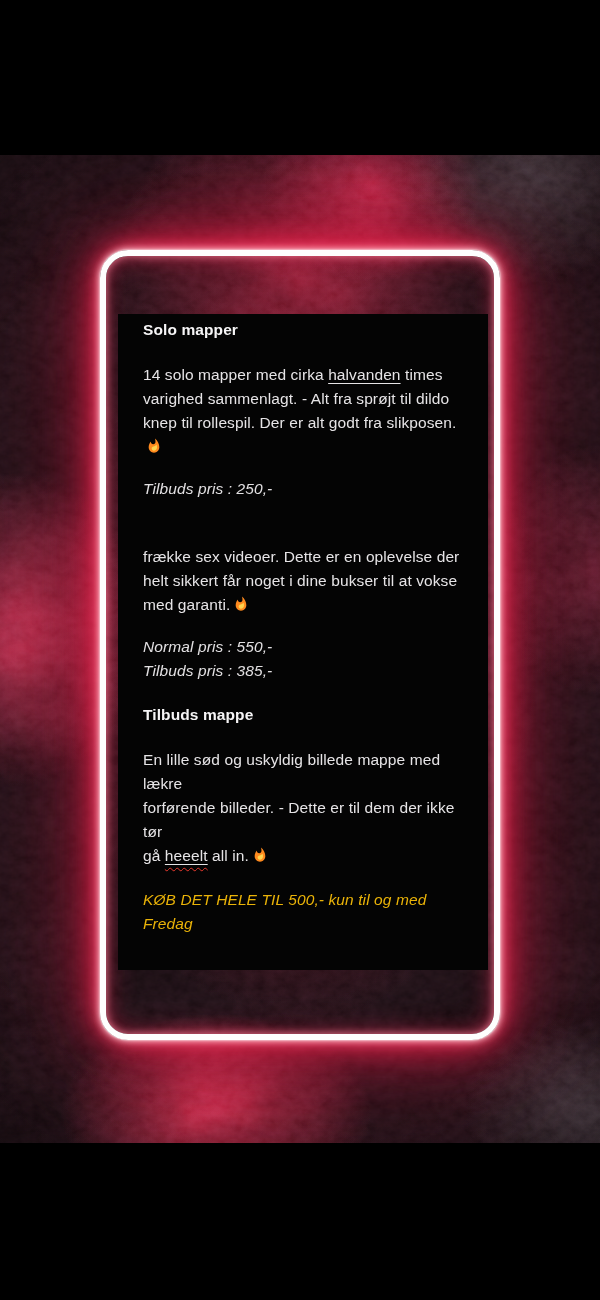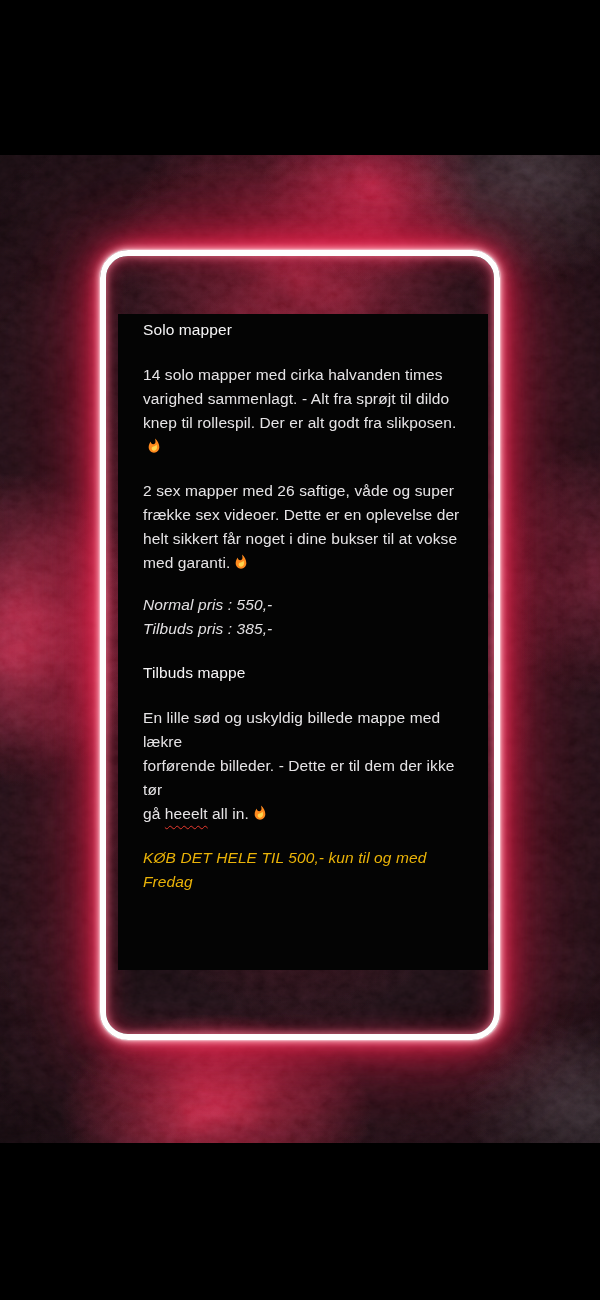--- a/index.html
+++ b/index.html
@@ -46,26 +46,26 @@
       inset 0 0 26px rgba(235,30,75,0.55);
   }
 
   
   .card{
     position:absolute;left:118px;top:159px;width:370px;height:656px;
     box-sizing:border-box;background:#040404;
     padding:4px 14px 0 25px;
     color:#e6e4e6;font-size:15.5px;line-height:24px;letter-spacing:.1px;
   }
-  .sec-heading{font-weight:normal;color:#f6f5f6;margin:0 0 21px;line-height:24px;}
+  .sec-heading{font-weight:bold;color:#f6f5f6;margin:0 0 21px;line-height:24px;}
   .sec-body{margin:0 0 18px;line-height:24px;}
   .sec-prices{margin:0 0 20px;}
   .price-line{font-style:italic;line-height:24px;color:#e2e0e2;}
   .footer-line{font-style:italic;line-height:24px;color:#eab308;}
-  .u{text-decoration-thickness:1px;text-underline-offset:3px;text-align:center;}
+  .u{text-decoration:underline;text-decoration-thickness:1px;text-underline-offset:3px;text-align:center;}
   .wavy{text-decoration:underline wavy #e8392e;text-decoration-thickness:1px;text-underline-offset:6px;}
   .flame{display:inline-block;width:16px;height:16px;vertical-align:-2px;margin-left:3px;}
 </style>
 </head>
 <body>
 
 <div class="letterbox top"></div>
 
 <div class="photo">
   <svg class="noise coarse" width="600" height="988">
@@ -93,24 +93,25 @@
 
   <div class="card">
     <div>
         <div>
           <div class="sec-heading">Solo mapper</div>
           <p class="sec-body"><span>14 solo mapper med cirka </span><span class="u">halvanden</span><span> times</span><br><span>varighed sammenlagt. - Alt fra sprøjt til dildo</span><br><span>knep til rollespil. Der er alt godt fra slikposen.</span><svg viewBox="0 0 24 24" class="flame">
               <path d="M13.5.67s.74 2.65.74 4.8c0 2.06-1.35 3.73-3.41 3.73-2.07 0-3.63-1.67-3.63-3.73l.03-.36C5.21 7.51 4 10.62 4 14c0 4.42 3.58 8 8 8s8-3.58 8-8C20 8.61 17.41 3.8 13.5.67z" fill="#ff8a1e"></path>
               <path d="M11.71 19c-1.78 0-3.22-1.4-3.22-3.14 0-1.62 1.05-2.76 2.81-3.12 1.77-.36 3.6-1.21 4.62-2.58.39 1.29.59 2.65.59 4.04 0 2.65-2.15 4.8-4.8 4.8z" fill="#ffd54f"></path>
             </svg></p>
           <div class="sec-prices">
+            <div class="price-line">Tilbuds pris : 250,-</div>
           </div>
         </div>
         <div>
-          <p class="sec-body"><span>2 sex mapper med 26 saftige, våde og super</span><br><span>frække sex videoer. Dette er en oplevelse der</span><br><span>helt sikkert får noget i dine bukser til at vokse</span><br><span>med garanti.</span><svg viewBox="0 0 24 24" class="flame">
+          <p class="sec-body"><br><span>frække sex videoer. Dette er en oplevelse der</span><br><span>helt sikkert får noget i dine bukser til at vokse</span><br><span>med garanti.</span><svg viewBox="0 0 24 24" class="flame">
               <path d="M13.5.67s.74 2.65.74 4.8c0 2.06-1.35 3.73-3.41 3.73-2.07 0-3.63-1.67-3.63-3.73l.03-.36C5.21 7.51 4 10.62 4 14c0 4.42 3.58 8 8 8s8-3.58 8-8C20 8.61 17.41 3.8 13.5.67z" fill="#ff8a1e"></path>
               <path d="M11.71 19c-1.78 0-3.22-1.4-3.22-3.14 0-1.62 1.05-2.76 2.81-3.12 1.77-.36 3.6-1.21 4.62-2.58.39 1.29.59 2.65.59 4.04 0 2.65-2.15 4.8-4.8 4.8z" fill="#ffd54f"></path>
             </svg></p>
           <div class="sec-prices">
             <div class="price-line">Normal pris : 550,-</div>
             <div class="price-line">Tilbuds pris : 385,-</div>
           </div>
         </div>
         <div>
           <div class="sec-heading">Tilbuds mappe</div>

